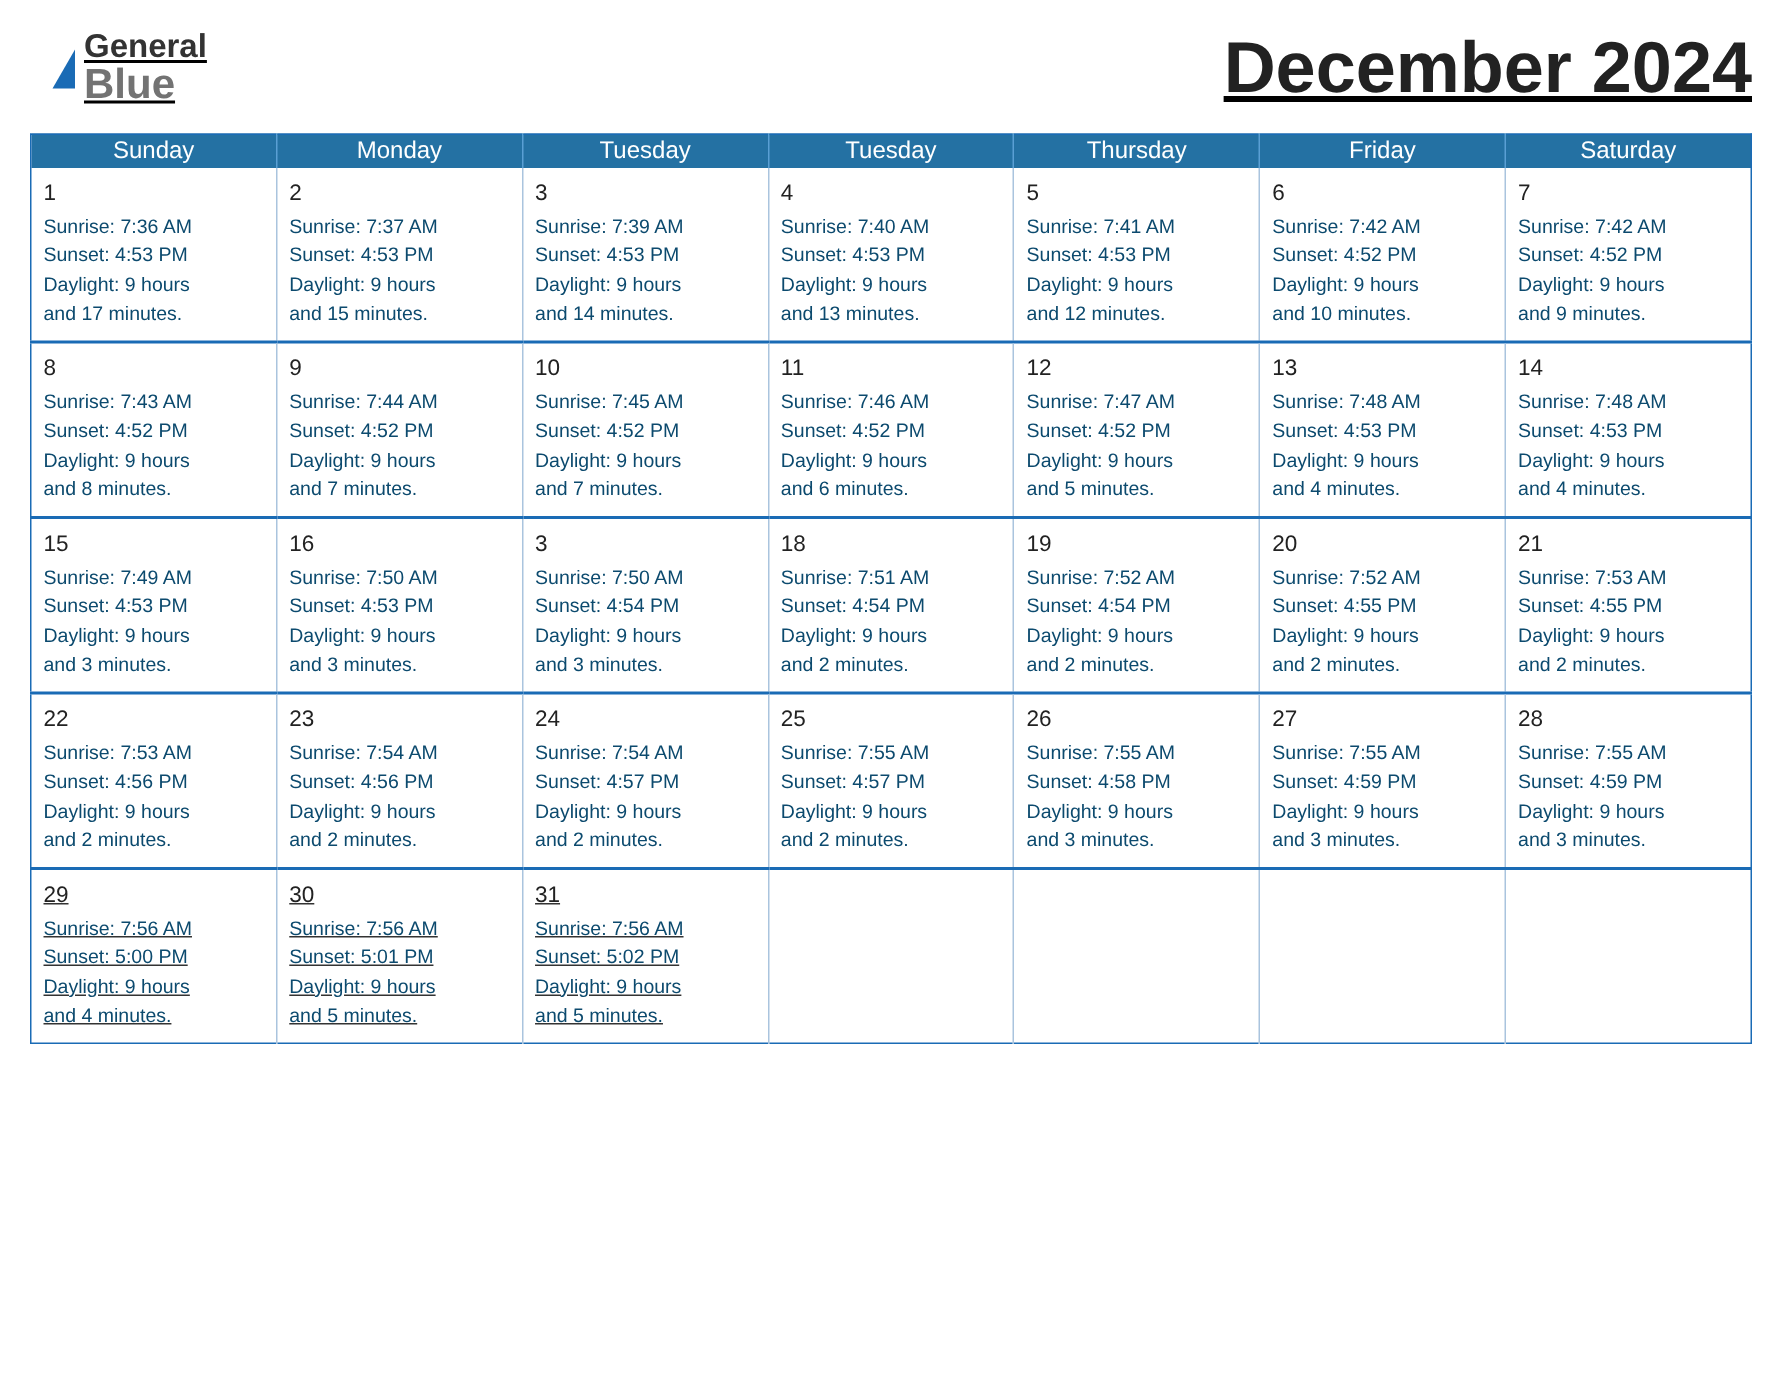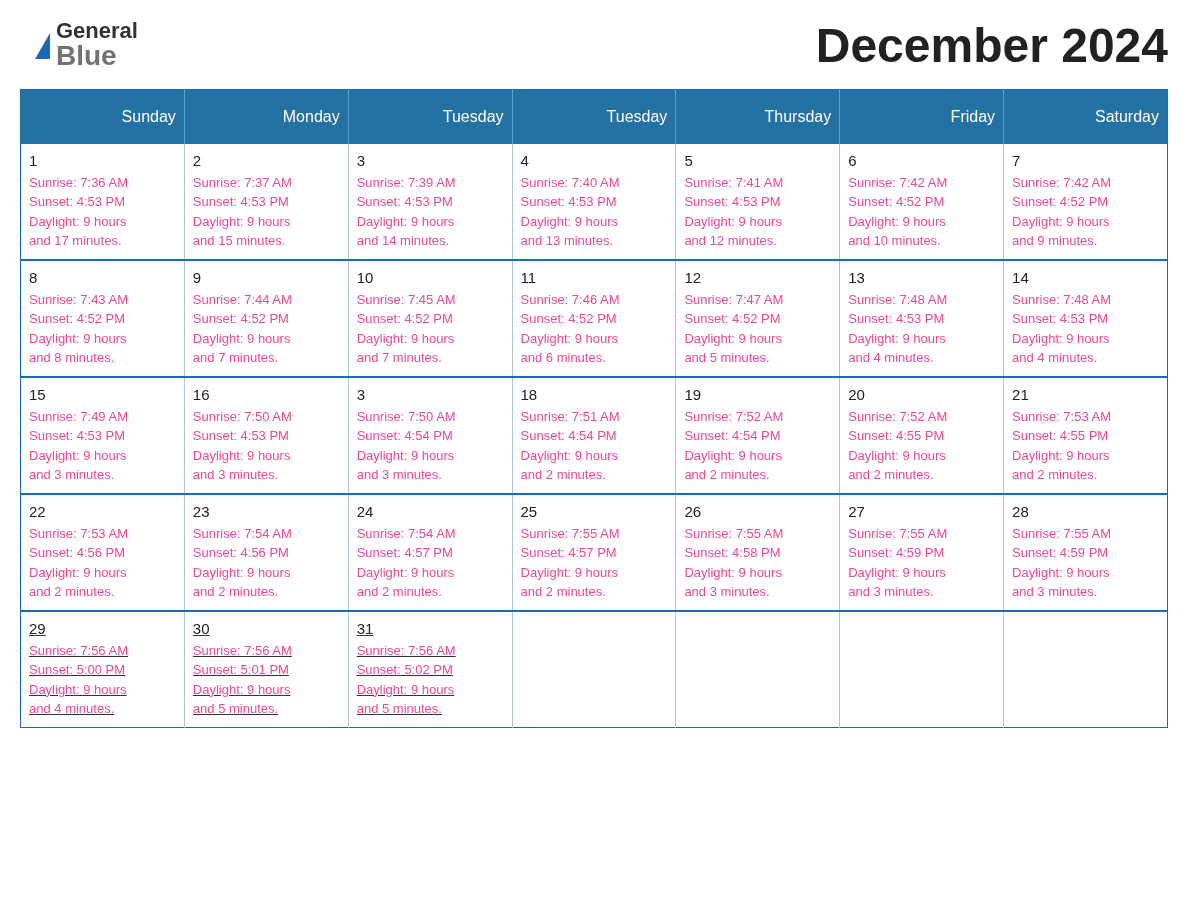--- a/index.html
+++ b/index.html
@@ -8,20 +8,21 @@
       background: #fff;
       padding: 20px;
       width: 1188px;
       min-height: 918px;
     }
     .header {
       display: flex;
       justify-content: space-between;
       align-items: flex-start;
       margin-bottom: 16px;
+      text-decoration: underline;
     }
     .logo {
       display: flex;
       align-items: center;
     }
     .logo-text {
       display: flex;
       flex-direction: column;
       line-height: 1;
     }
@@ -50,22 +51,22 @@
       margin-top: 4px;
     }
     .calendar {
       width: 100%;
       border-collapse: collapse;
       border: 1px solid #1a6bb5;
     }
     .calendar th {
       background-color: #2471a3;
       color: #fff;
-      padding: 18px 8px;
-      text-align: right;
+      padding: 2px 8px;
+      text-align: center;
       font-size: 16px;
       font-weight: normal;
       border-right: 1px solid #5a9fd4;
     }
     .calendar th:last-child {
       border-right: none;
     }
     .calendar td {
       vertical-align: top;
       padding: 8px;
@@ -85,21 +86,21 @@
     }
     .day-number {
       font-size: 15px;
       font-weight: normal;
       color: #222;
       margin-bottom: 4px;
     }
     .day-info {
       font-size: 13px;
       line-height: 1.5;
-      color: #ec4899;
+      color: #0c4a6e;
     }
     .empty-cell {
       background: #fff;
     }
     .logo-row {
       display: flex;
       align-items: center;
     }
     .logo-shapes {
       position: relative;

